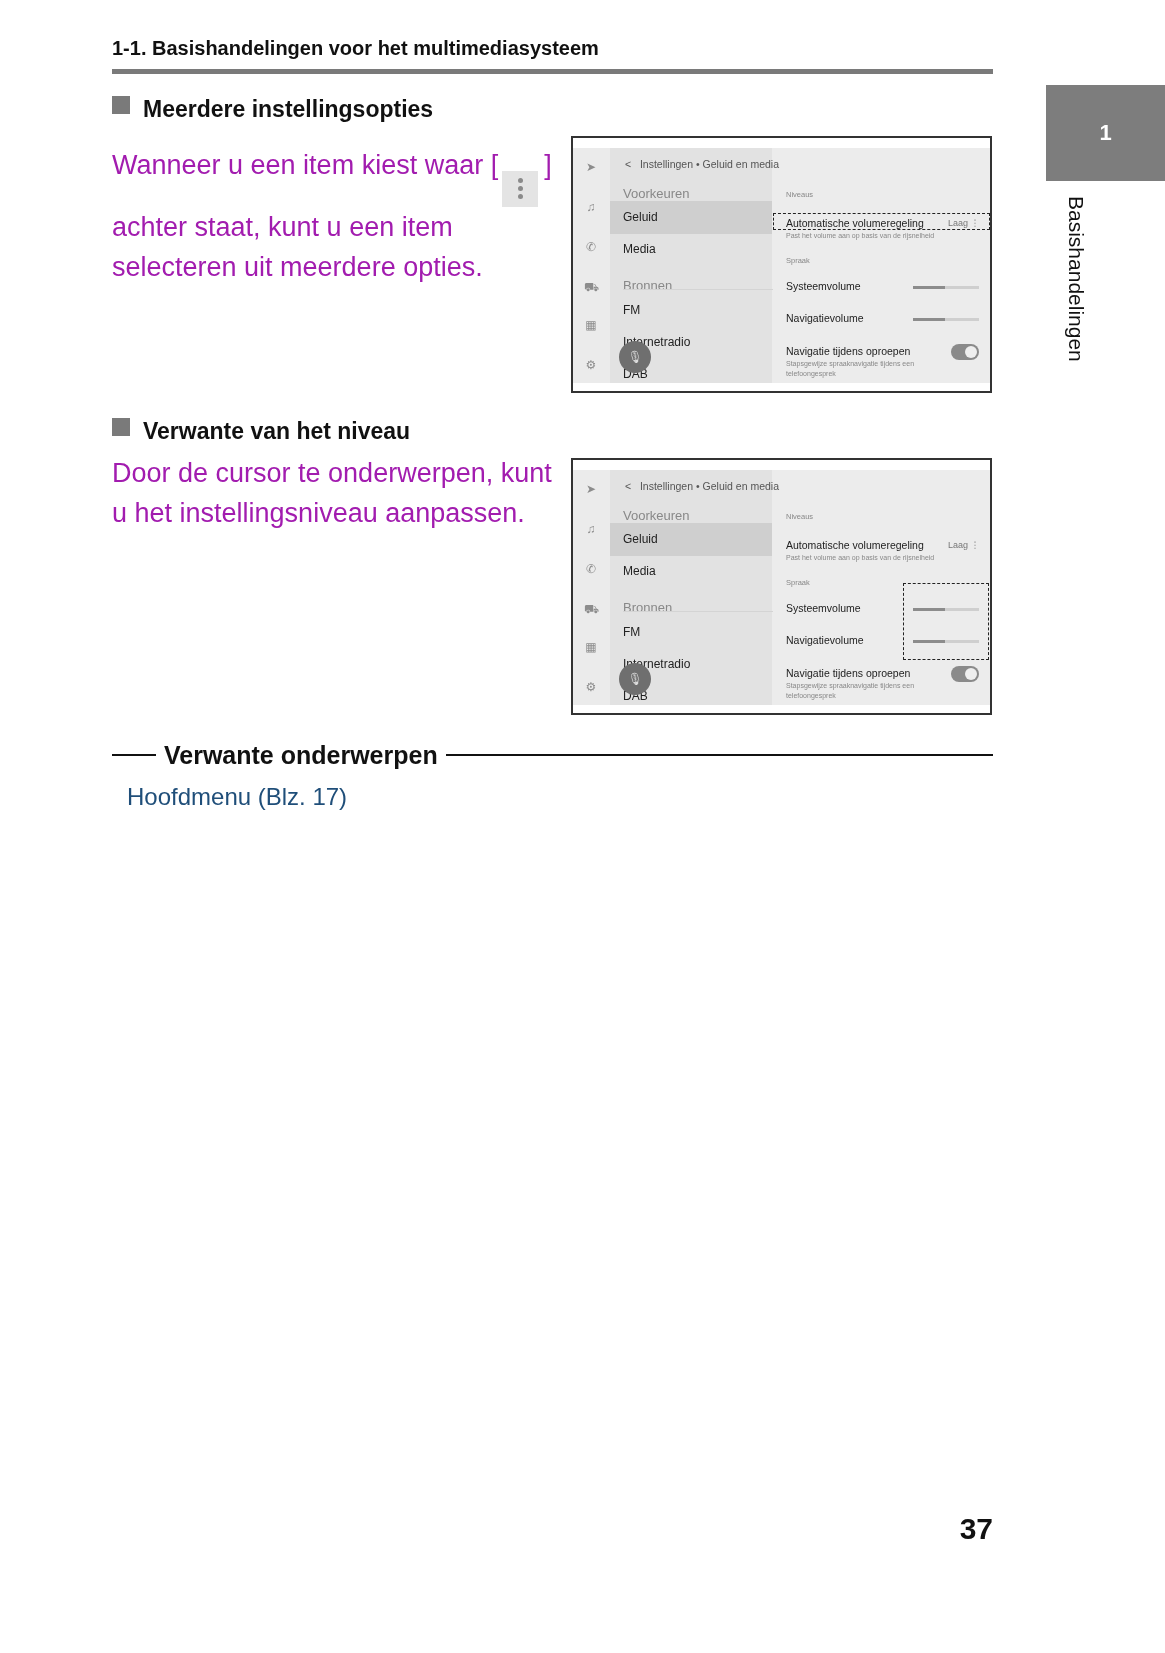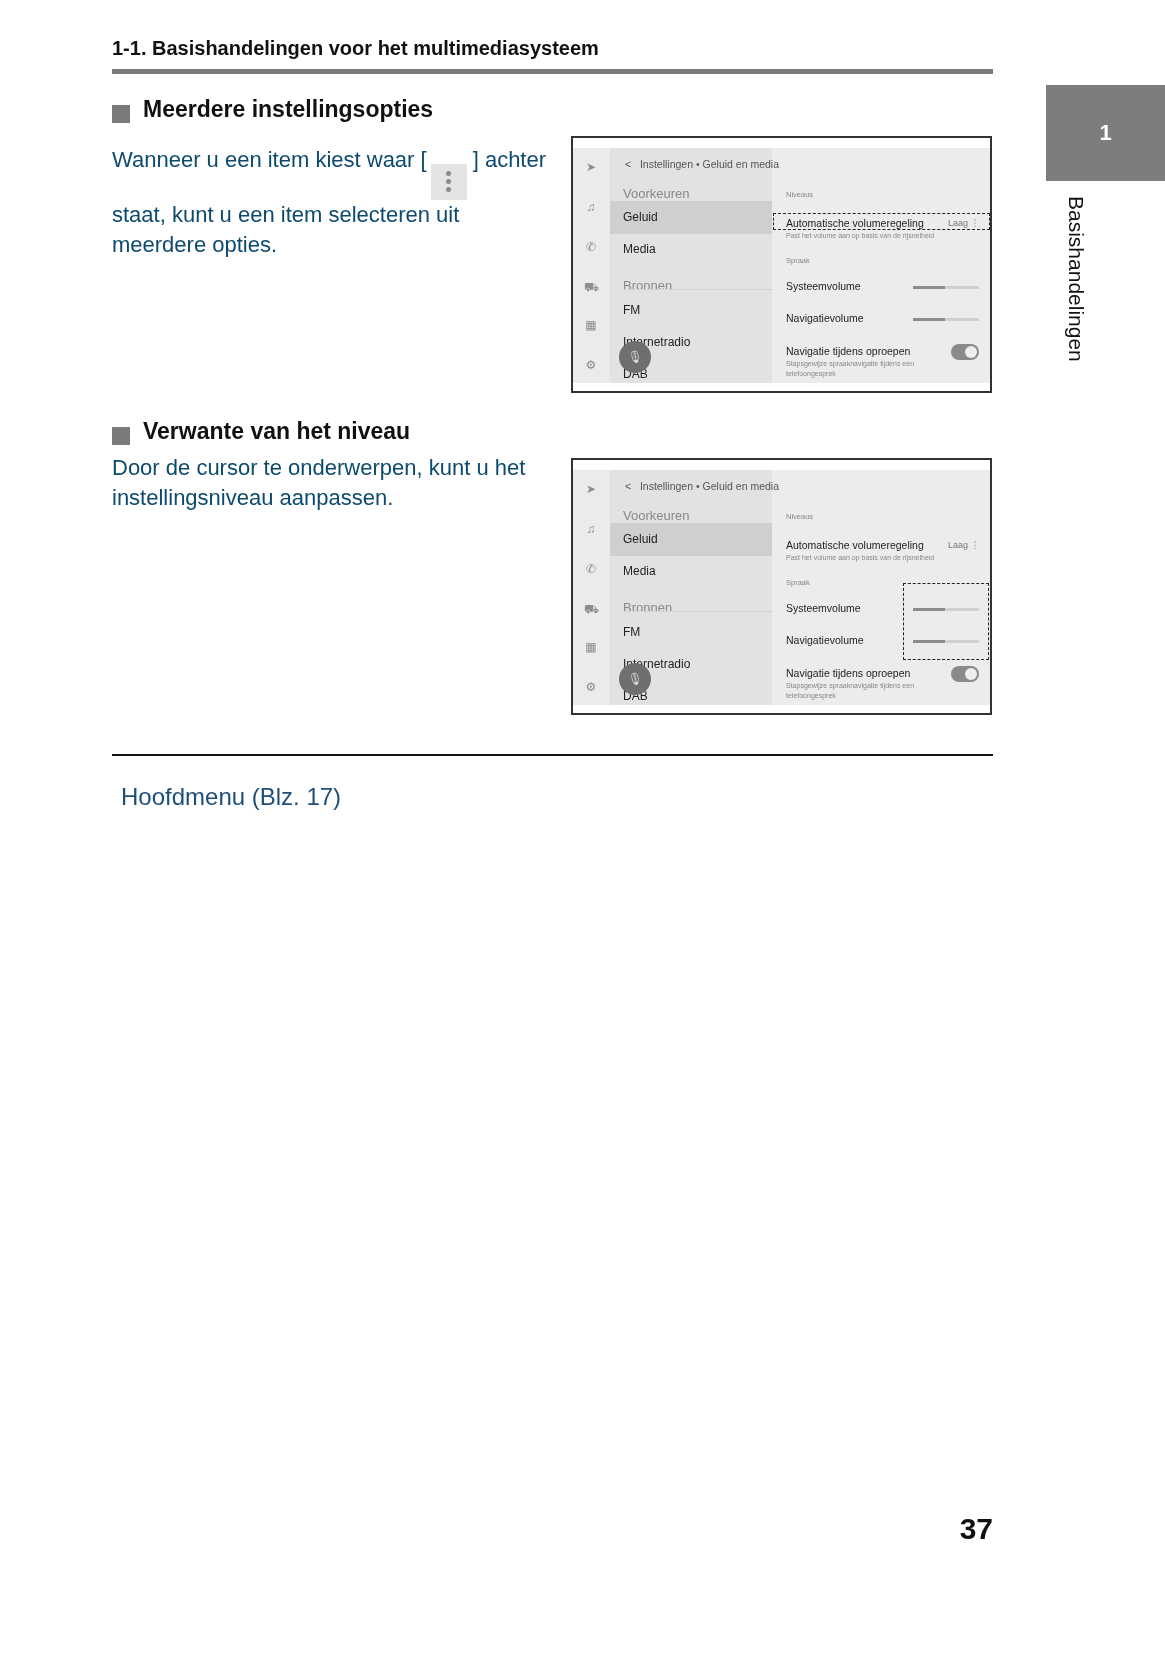--- a/index.html
+++ b/index.html
@@ -5,23 +5,23 @@
   * { box-sizing: border-box; margin: 0; padding: 0; }
   html, body { width: 1165px; height: 1653px; background: #ffffff; overflow: hidden; }
   body { position: relative; font-family: "Liberation Sans", sans-serif; color: #111; }
 
   .header-title { position: absolute; left: 112px; width: 881px; top: 37px; text-align: left; font-weight: bold; font-size: 20px; color: #111; }
   .header-rule { position: absolute; left: 112px; width: 881px; top: 69px; height: 5px; background: #7a7a7a; }
 
   .side-tab { position: absolute; left: 1046px; top: 85px; width: 119px; height: 96px; background: #7d7d7d; color: #fff; font-weight: bold; font-size: 22px; display: flex; align-items: center; justify-content: center; }
   .side-label { position: absolute; left: 1048px; top: 196px; width: 40px; height: 190px; writing-mode: vertical-rl; font-size: 21px; color: #111; }
 
-  .sec-head { position: absolute; left: 112px; font-weight: bold; font-size: 23px; display: flex; align-items: flex-end; gap: 13px; }
+  .sec-head { position: absolute; left: 112px; font-weight: bold; font-size: 23px; display: flex; align-items: flex-start; gap: 13px; }
   .sec-sq { width: 18px; height: 18px; background: #7a7a7a; display: inline-block; }
-  .body-text { position: absolute; left: 112px; width: 445px; font-size: 22px; line-height: 30px; color: #0c4a6e; }
+  .body-text { position: absolute; left: 112px; width: 445px; font-size: 27px; line-height: 40px; color: #a21caf; }
   .inline-kebab { display: inline-flex; flex-direction: column; justify-content: center; align-items: center; gap: 3px; width: 36px; height: 36px; background: #e4e4e4; vertical-align: -9px; margin: 0 6px 0 4px; }
   .inline-kebab span { width: 5px; height: 5px; border-radius: 50%; background: #8a8a8a; display: block; }
 
   
   .shot { position: absolute; left: 571px; width: 421px; height: 257px; border: 2px solid #333; background: #fff; overflow: hidden; }
   .shot-inner { position: absolute; left: 0; top: 10px; width: 417px; height: 235px; background: #e9e9e9; }
   .rail { position: absolute; left: 0; top: 0; width: 37px; height: 100%; background: #ebebeb; }
   .rail-icon { position: absolute; left: 11px; width: 14px; height: 14px; color: #8c8c8c; font-size: 12px; text-align: center; line-height: 14px; }
   .midcol { position: absolute; left: 37px; top: 0; width: 162px; height: 100%; background: #e2e2e2; }
   .rightcol { position: absolute; left: 199px; top: 0; width: 218px; height: 100%; background: #ececec; }
@@ -38,21 +38,21 @@
   .slider-fill { position: absolute; left: 0; top: 0; width: 32px; height: 3px; background: #8c8c8c; }
   .toggle { position: absolute; left: 378px; width: 28px; height: 16px; border-radius: 8px; background: #8a8a8a; }
   .toggle::after { content: ""; position: absolute; right: 2px; top: 2px; width: 12px; height: 12px; border-radius: 50%; background: #eee; }
   .mic { position: absolute; left: 46px; width: 32px; height: 32px; border-radius: 50%; background: #6f6f6f; color: #ddd; font-size: 12px; display: flex; align-items: center; justify-content: center; }
   .dash-box { position: absolute; border: 1.5px dashed #222; }
 
   .related-head { position: absolute; left: 112px; top: 740px; width: 881px; height: 30px; display: flex; align-items: center; }
   .rel-line-l { width: 44px; height: 2px; background: #111; }
   .rel-title { font-weight: bold; font-size: 25px; margin: 0 8px; white-space: nowrap; }
   .rel-line-r { flex: 1; height: 2px; background: #111; }
-  .related-link { position: absolute; left: 121px; top: 783px; font-size: 24px; color: #1f4e79; text-decoration: none; }
+  .related-link { position: absolute; left: 127px; top: 783px; font-size: 24px; color: #1f4e79; text-decoration: none; }
 
   .page-num { position: absolute; left: 900px; width: 93px; top: 1512px; text-align: right; font-weight: bold; font-size: 30px; color: #111; }
 </style>
 </head>
 <body>
 
 <div class="header-title">1-1. Basishandelingen voor het multimediasysteem</div>
 <div class="header-rule"></div>
 
 <div class="side-tab">1</div>
@@ -169,17 +169,18 @@
       </div>
     <div class="r-item" style="top:197px;">Navigatie tijdens oproepen</div>
     <div class="r-desc" style="top:211px;">Stapsgewijze spraaknavigatie tijdens een telefoongesprek</div>
     <div class="toggle" style="top:196px;"></div>
   </div>
   <div class="dash-box" style="left:330px; top:123px; width:86px; height:77px;"></div>
 </div>
 
 <div class="related-head">
   <div class="rel-line-l"></div>
+  <span class="rel-title">Verwante onderwerpen</span>
   <div class="rel-line-r"></div>
 </div>
 <a class="related-link">Hoofdmenu (Blz. 17)</a>
 
 <div class="page-num">37</div>
 
 </body></html>

